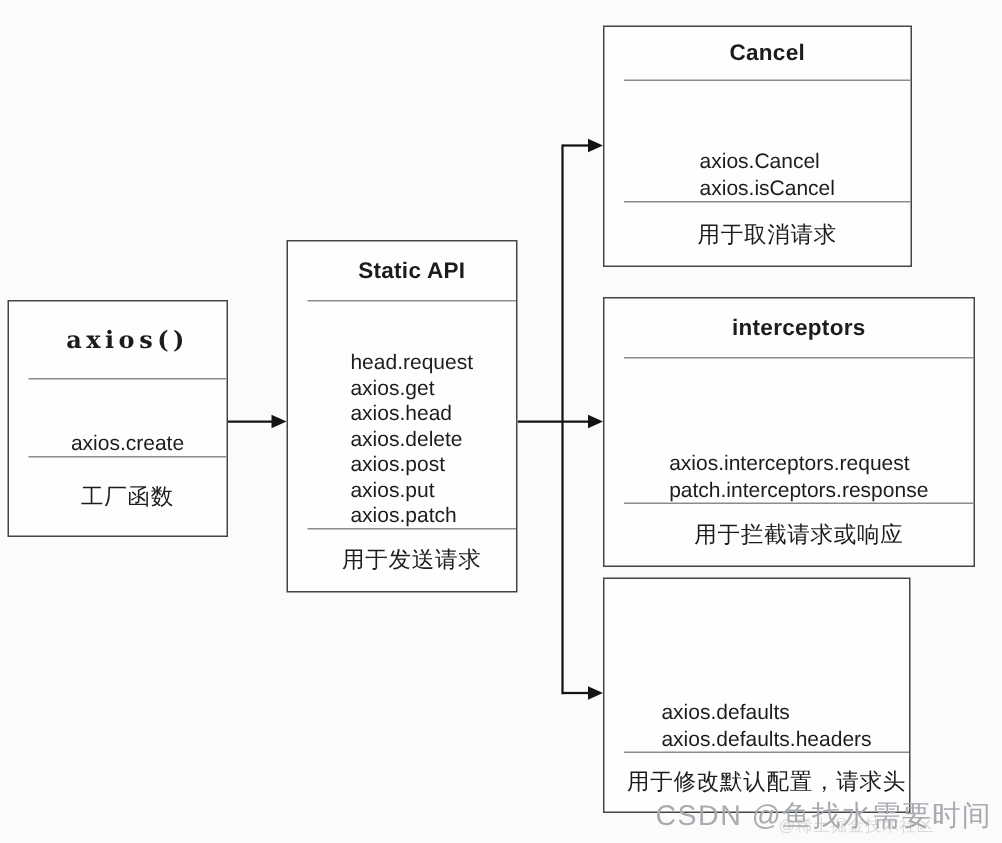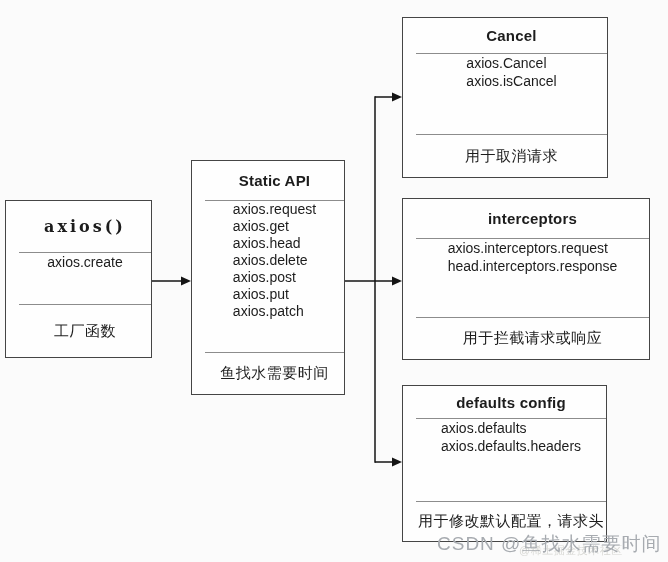--- a/index.html
+++ b/index.html
@@ -33,21 +33,21 @@
     display:flex; flex-direction:column;padding-left:13px;
   }
   .node-title{
     flex:0 0 auto;
     display:flex; align-items:center; justify-content:center;
     border-bottom:1px solid var(--divider);
     font-weight:bold; font-size:15px; letter-spacing:.2px;
   }
   .node-list{
     flex:1 1 auto;
-    display:flex; align-items:flex-start; justify-content:center;
+    display:flex; align-items:flex-end; justify-content:center;
     border-bottom:1px solid var(--divider);
     font-size:14px;
   }
   .list-lines{ text-align:left; }
   .list-line{ line-height:18px; white-space:nowrap; }
   .node-footer{
     flex:0 0 auto;
     display:flex; align-items:center; justify-content:center;
     font-size:15px; letter-spacing:.5px; white-space:nowrap;
   }
@@ -59,21 +59,21 @@
 
   .node-static{ left:191px; top:160px; width:154px; height:235px; }
   .node-static .node-title{ height:39px; }
   .node-static .node-footer{ height:41px; }
   .node-static .list-line{ line-height:17px; }
 
   .node-cancel{ left:402px; top:17px; width:206px; height:161px; }
   .node-cancel .node-title{ height:35px; }
   .node-cancel .node-footer{ height:42px; }
 
-  .node-interceptors{ left:402px; top:198px; width:248px; height:162px; }
+  .node-interceptors{ left:402px; top:198px; width:248px; height:180px; }
   .node-interceptors .node-title{ height:39px; }
   .node-interceptors .node-footer{ height:41px;text-align:right; }
 
   .node-defaults{ left:402px; top:385px; width:205px; height:157px; }
   .node-defaults .node-title{ height:32px; }
   .node-defaults .node-footer{ height:39px; }
 
   .watermark-primary{
     position:absolute; left:437px; top:531px;
     font-size:19px; color:var(--wm1); letter-spacing:1px;
@@ -114,56 +114,55 @@
           <div class="list-line">axios.create</div>
         </div>
     </div>
     <div class="node-footer">工厂函数</div>
   </div>
 
   <div class="node node-static">
     <div class="node-title">Static API</div>
     <div class="node-list">
       <div class="list-lines">
-          <div class="list-line">axios.request</div>
+          <div class="list-line">head.request</div>
           <div class="list-line">axios.get</div>
           <div class="list-line">axios.head</div>
           <div class="list-line">axios.delete</div>
           <div class="list-line">axios.post</div>
           <div class="list-line">axios.put</div>
           <div class="list-line">axios.patch</div>
         </div>
     </div>
-    <div class="node-footer">鱼找水需要时间</div>
+    <div class="node-footer">用于发送请求</div>
   </div>
 
   <div class="node node-cancel">
     <div class="node-title">Cancel</div>
     <div class="node-list">
       <div class="list-lines">
           <div class="list-line">axios.Cancel</div>
           <div class="list-line">axios.isCancel</div>
         </div>
     </div>
     <div class="node-footer">用于取消请求</div>
   </div>
 
   <div class="node node-interceptors">
     <div class="node-title">interceptors</div>
     <div class="node-list">
       <div class="list-lines">
           <div class="list-line">axios.interceptors.request</div>
-          <div class="list-line">head.interceptors.response</div>
+          <div class="list-line">patch.interceptors.response</div>
         </div>
     </div>
     <div class="node-footer">用于拦截请求或响应</div>
   </div>
 
   <div class="node node-defaults">
-    <div class="node-title">defaults config</div>
     <div class="node-list">
       <div class="list-lines">
           <div class="list-line">axios.defaults</div>
           <div class="list-line">axios.defaults.headers</div>
         </div>
     </div>
     <div class="node-footer">用于修改默认配置，请求头</div>
   </div>
 
   <div class="watermark-primary">CSDN @鱼找水需要时间</div>

